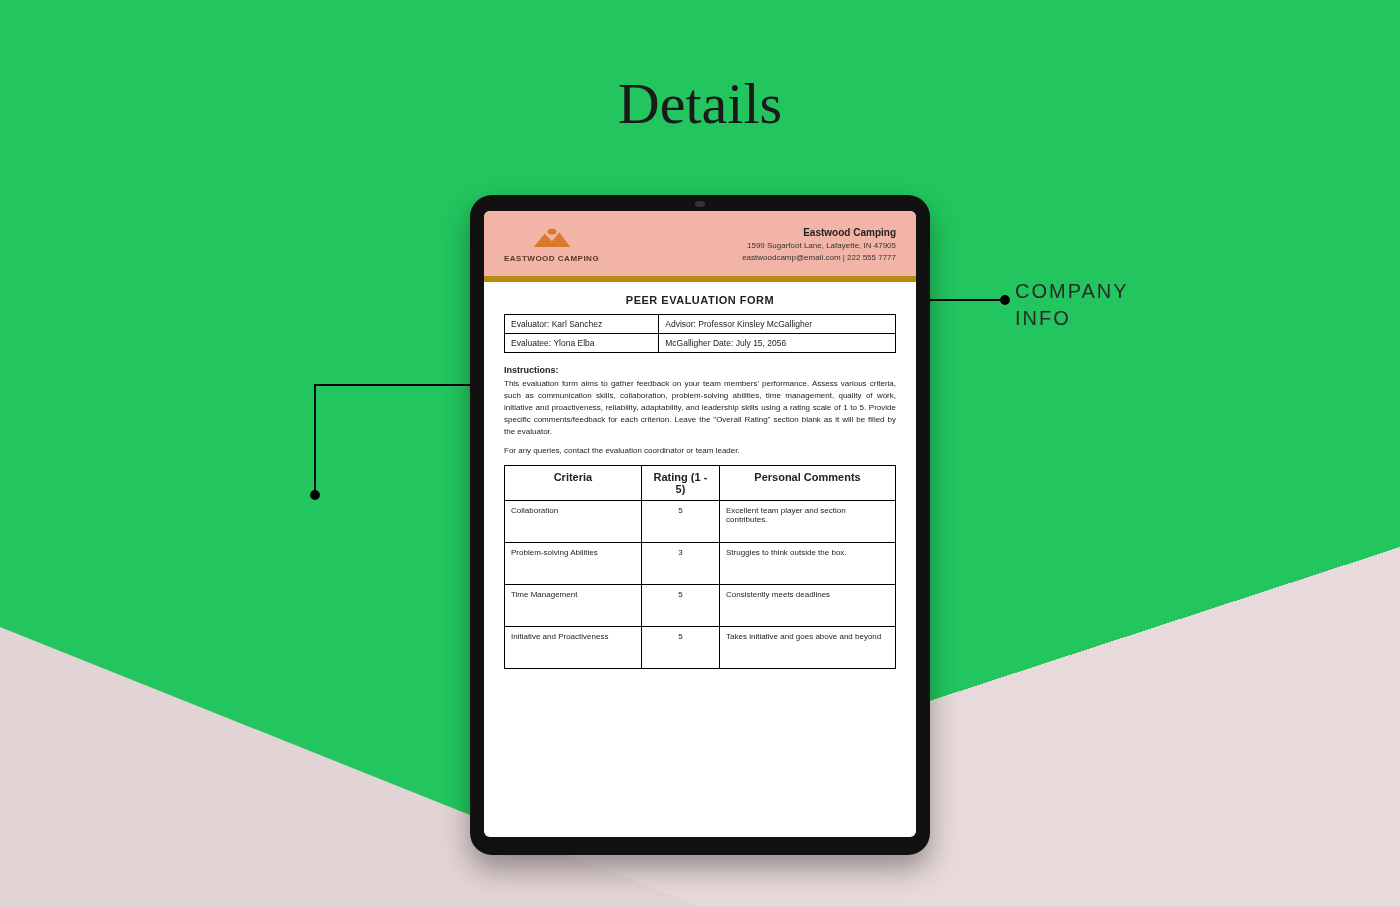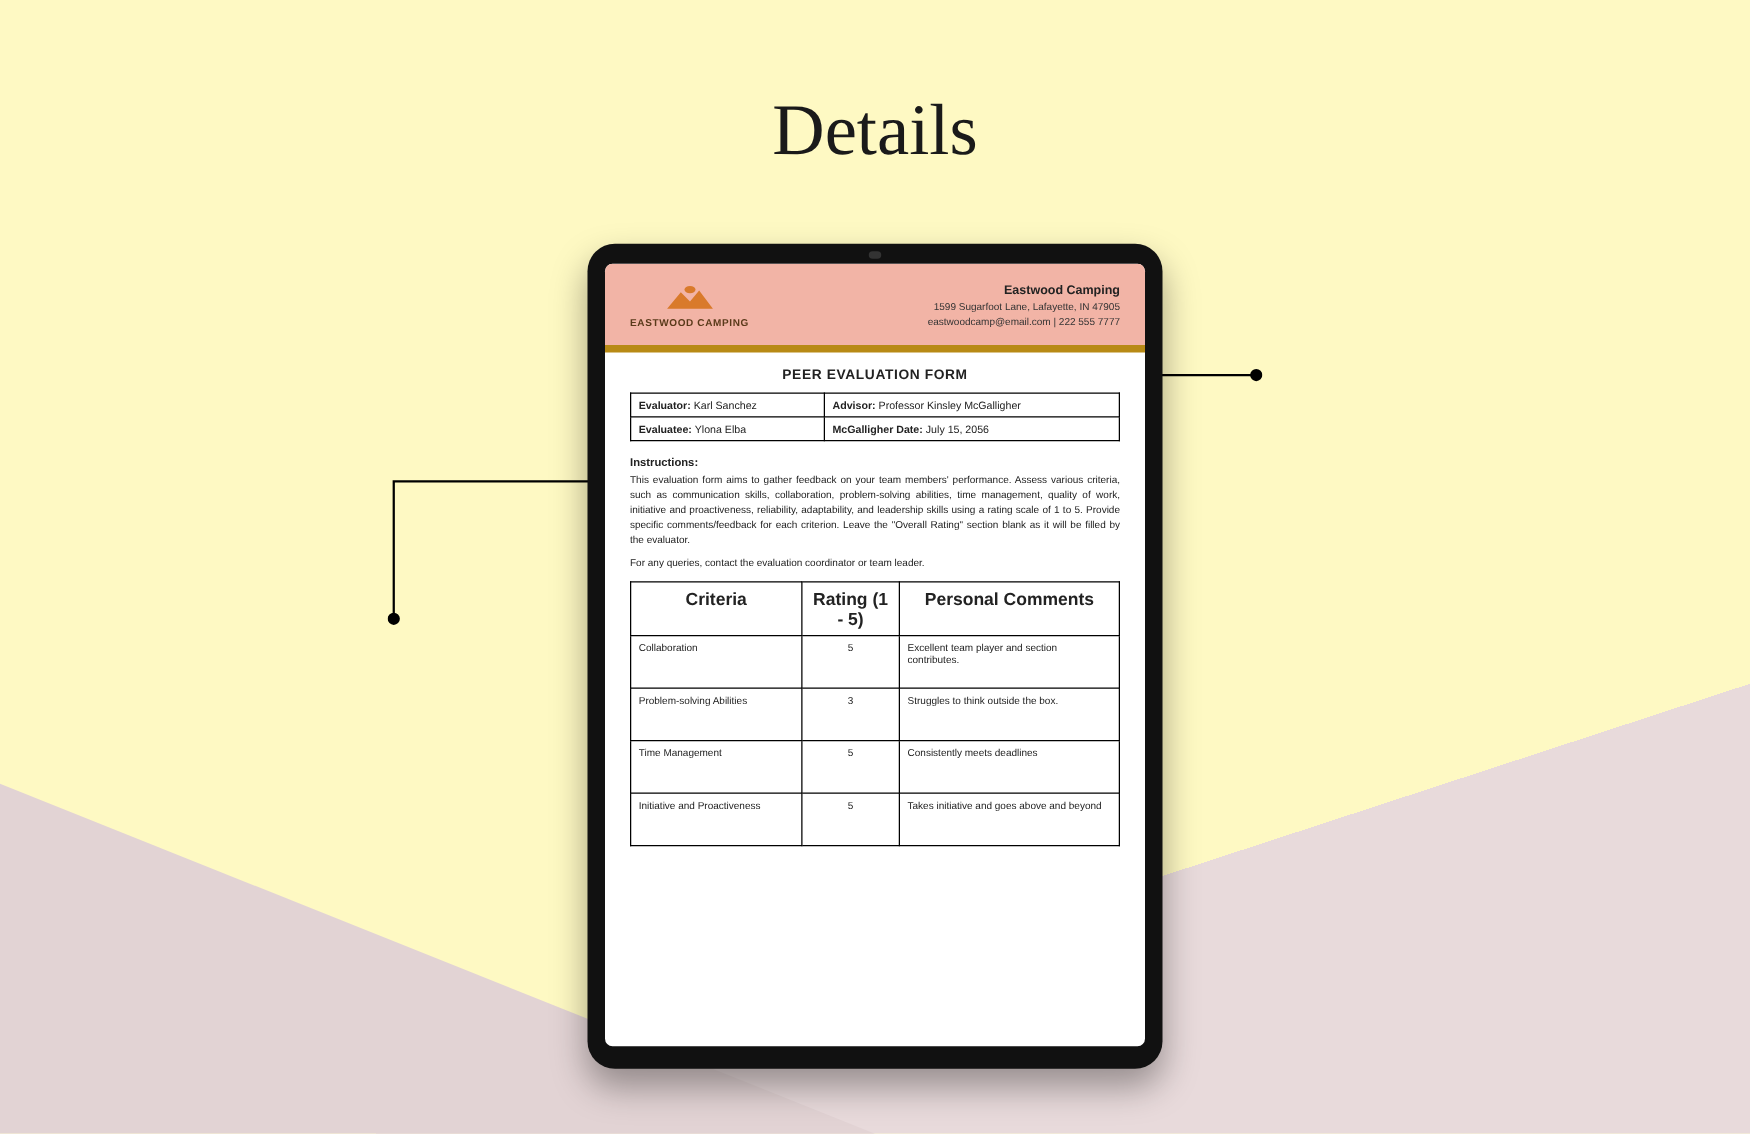--- a/index.html
+++ b/index.html
@@ -1,21 +1,21 @@
 <!DOCTYPE html>
 <html><head>
 <meta charset="utf-8">
 <style>
   * { box-sizing: border-box; margin: 0; padding: 0; }
   html, body { width: 1400px; height: 907px; overflow: hidden; font-family: Arial, Helvetica, sans-serif; }
   .stage {
     position: relative;
     width: 1400px;
     height: 907px;
-    background: #fef9c3;
+    background: #22c55e;
   }
   
   .bg-triangle-left {
     position: absolute;
     left: 0; bottom: 0;
     width: 0; height: 0;
     border-right: 700px solid transparent;
     border-bottom: 280px solid #e2d3d4;
   }
   .bg-diag-right {
@@ -70,27 +70,27 @@
   .logo svg { width: 44px; height: 24px; }
   .logo-text { font-size: 8px; font-weight: bold; color: #5a3a1a; letter-spacing: 0.5px; }
   .company-block { text-align: right; font-size: 8px; line-height: 1.5; color: #333; }
   .company-name { font-weight: bold; font-size: 10px; color: #222; }
   .gold-bar { height: 6px; background: #b88a15; width: 100%; }
 
   .doc-body { padding: 12px 20px 20px 20px; font-size: 9px; color: #222; }
   .doc-title { text-align: center; font-weight: bold; font-size: 11px; letter-spacing: 0.5px; margin-bottom: 8px; }
   .meta-table { width: 100%; border: 1px solid #000; border-collapse: collapse; margin-bottom: 12px; }
   .meta-table td { border: 1px solid #000; padding: 4px 6px; font-size: 8.5px; }
-  .meta-label { font-weight: bold; text-align: right; }
+  .meta-label { font-weight: normal; text-align: right; }
   .instr-head { font-weight: bold; font-size: 9px; margin-bottom: 3px; }
   .instr-text { font-size: 8px; line-height: 1.5; text-align: justify; margin-bottom: 8px; }
   .instr-note { font-size: 8px; margin-bottom: 10px; }
   .criteria-table { width: 100%; border: 1px solid #000; border-collapse: collapse; }
   .criteria-table th, .criteria-table td { border: 1px solid #000; padding: 5px 6px; vertical-align: top; font-size: 8px; }
-  .criteria-table th { font-weight: bold; text-align: center; font-size: 14px; }
+  .criteria-table th { font-weight: bold; text-align: center; font-size: 11px; }
   .criteria-table td.rating { text-align: center; }
   .criteria-table tbody tr { height: 42px; }
 
   
   .annotation {
     position: absolute;
     font-size: 20px;
     letter-spacing: 2px;
     color: #2a2a2a;
     font-weight: 500;
@@ -110,20 +110,22 @@
 <div class="stage">
   <div class="bg-diag-right"></div>
   <div class="bg-triangle-left"></div>
 
   <div class="title">Details</div>
 
   <svg class="conn" style="top:290px; left:835px; width:175px; height:20px;">
     <line x1="0" y1="10" x2="170" y2="10"></line>
     <circle cx="170" cy="10" r="4"></circle>
   </svg>
+  <div class="annotation anno-right" style="white-space:pre-line;">COMPANY
+INFO</div>
 
   <svg class="conn" style="top:380px; left:310px; width:180px; height:150px;">
     <polyline points="175,5 5,5 5,115"></polyline>
     <circle cx="5" cy="115" r="4"></circle>
   </svg>
 
   <div class="tablet">
     <div class="camera"></div>
     <div class="screen">
 

